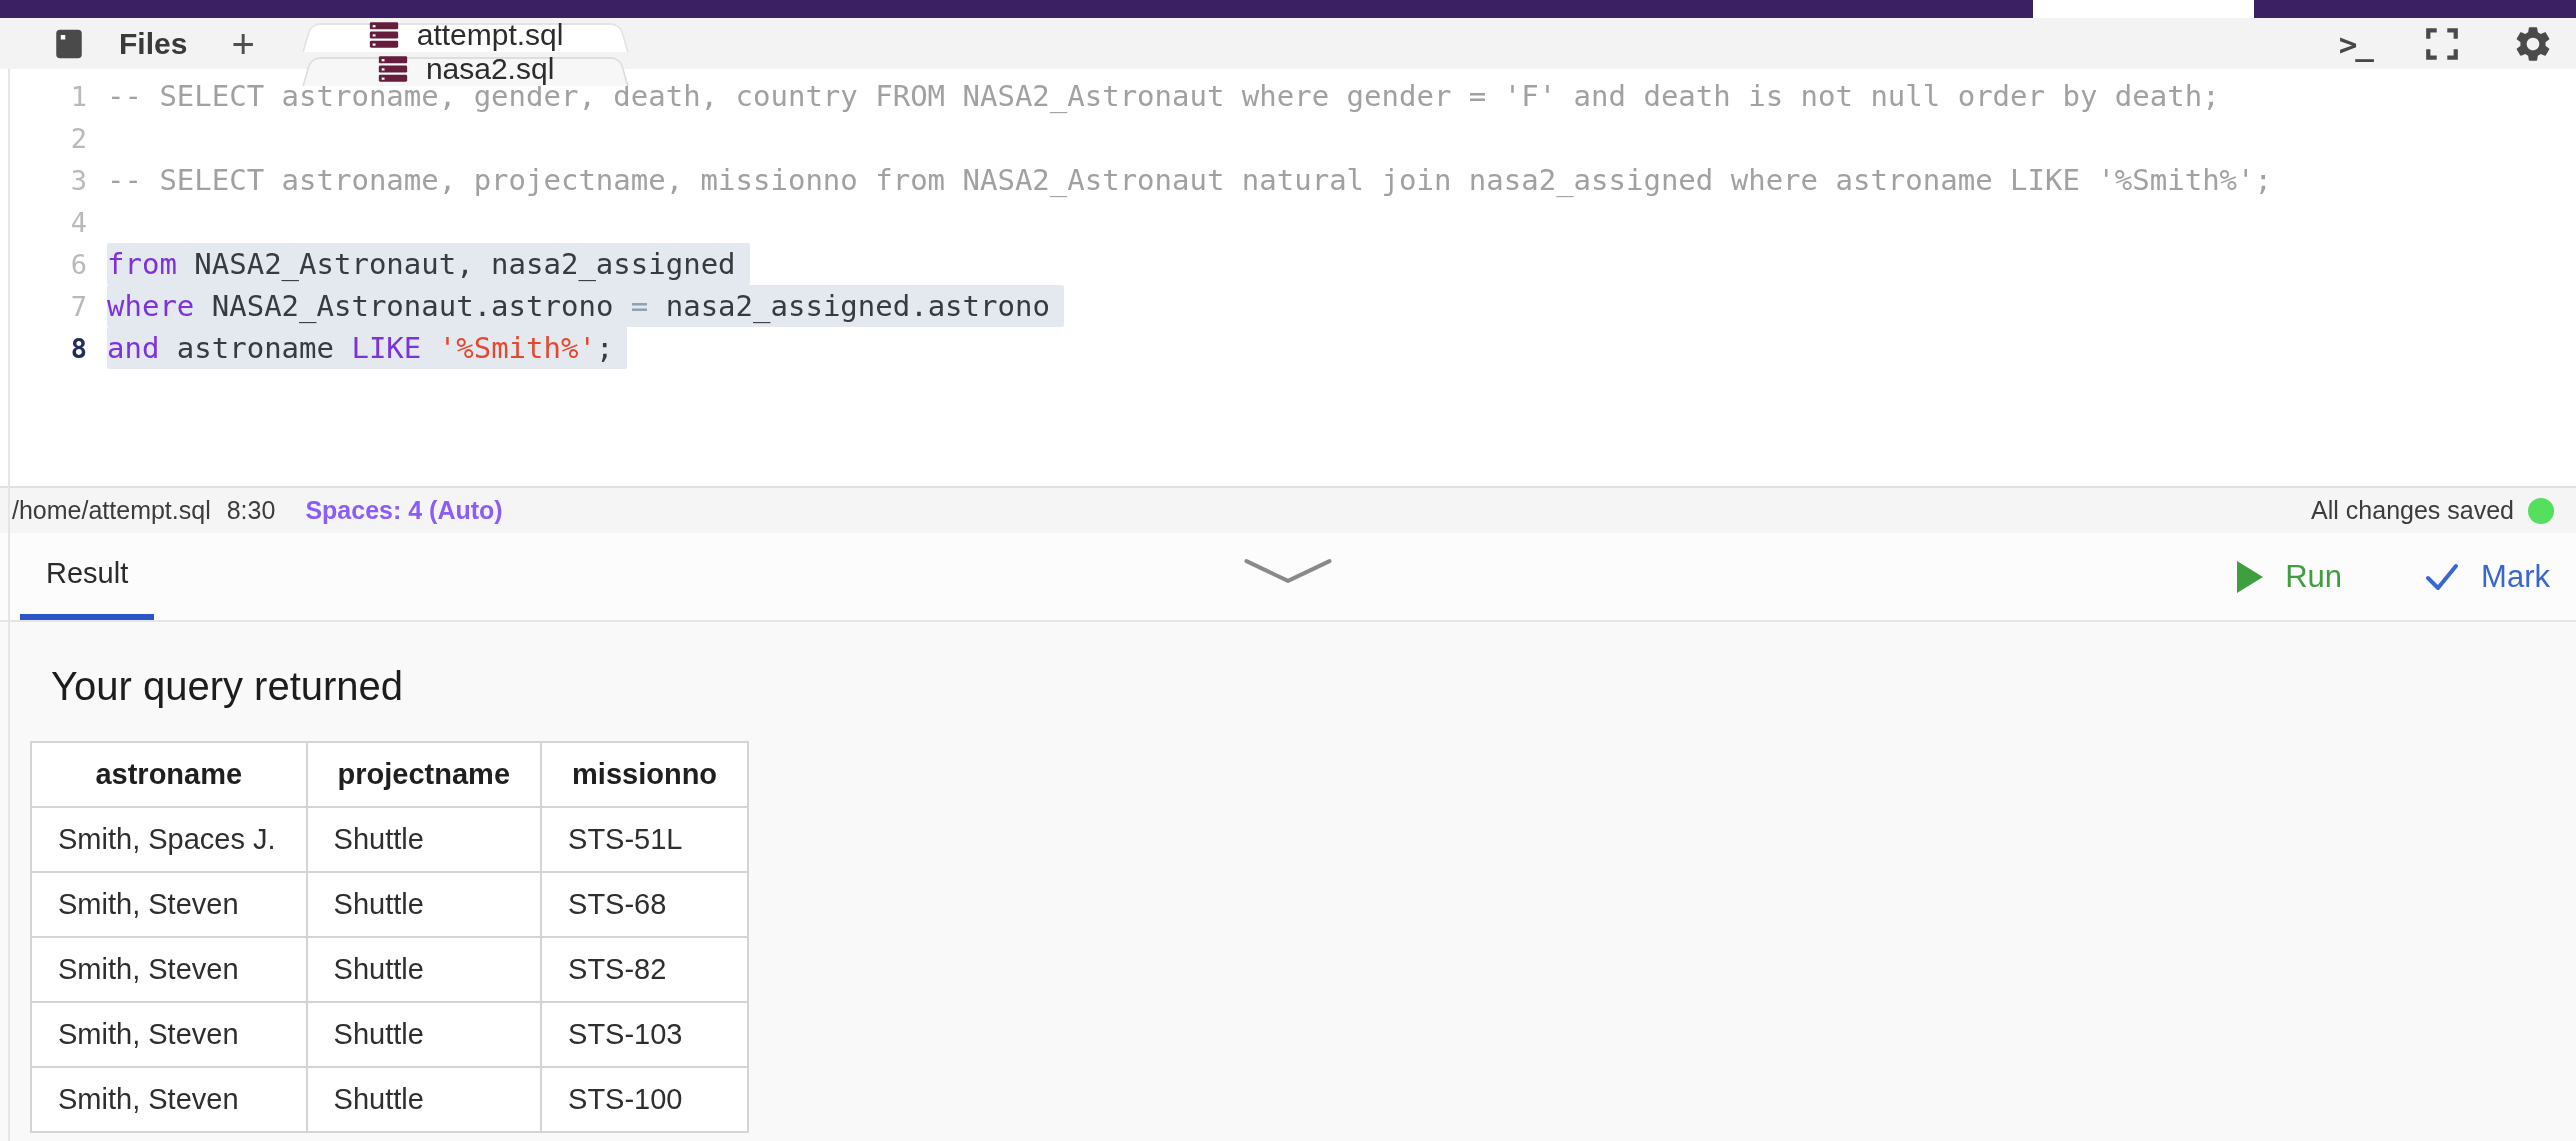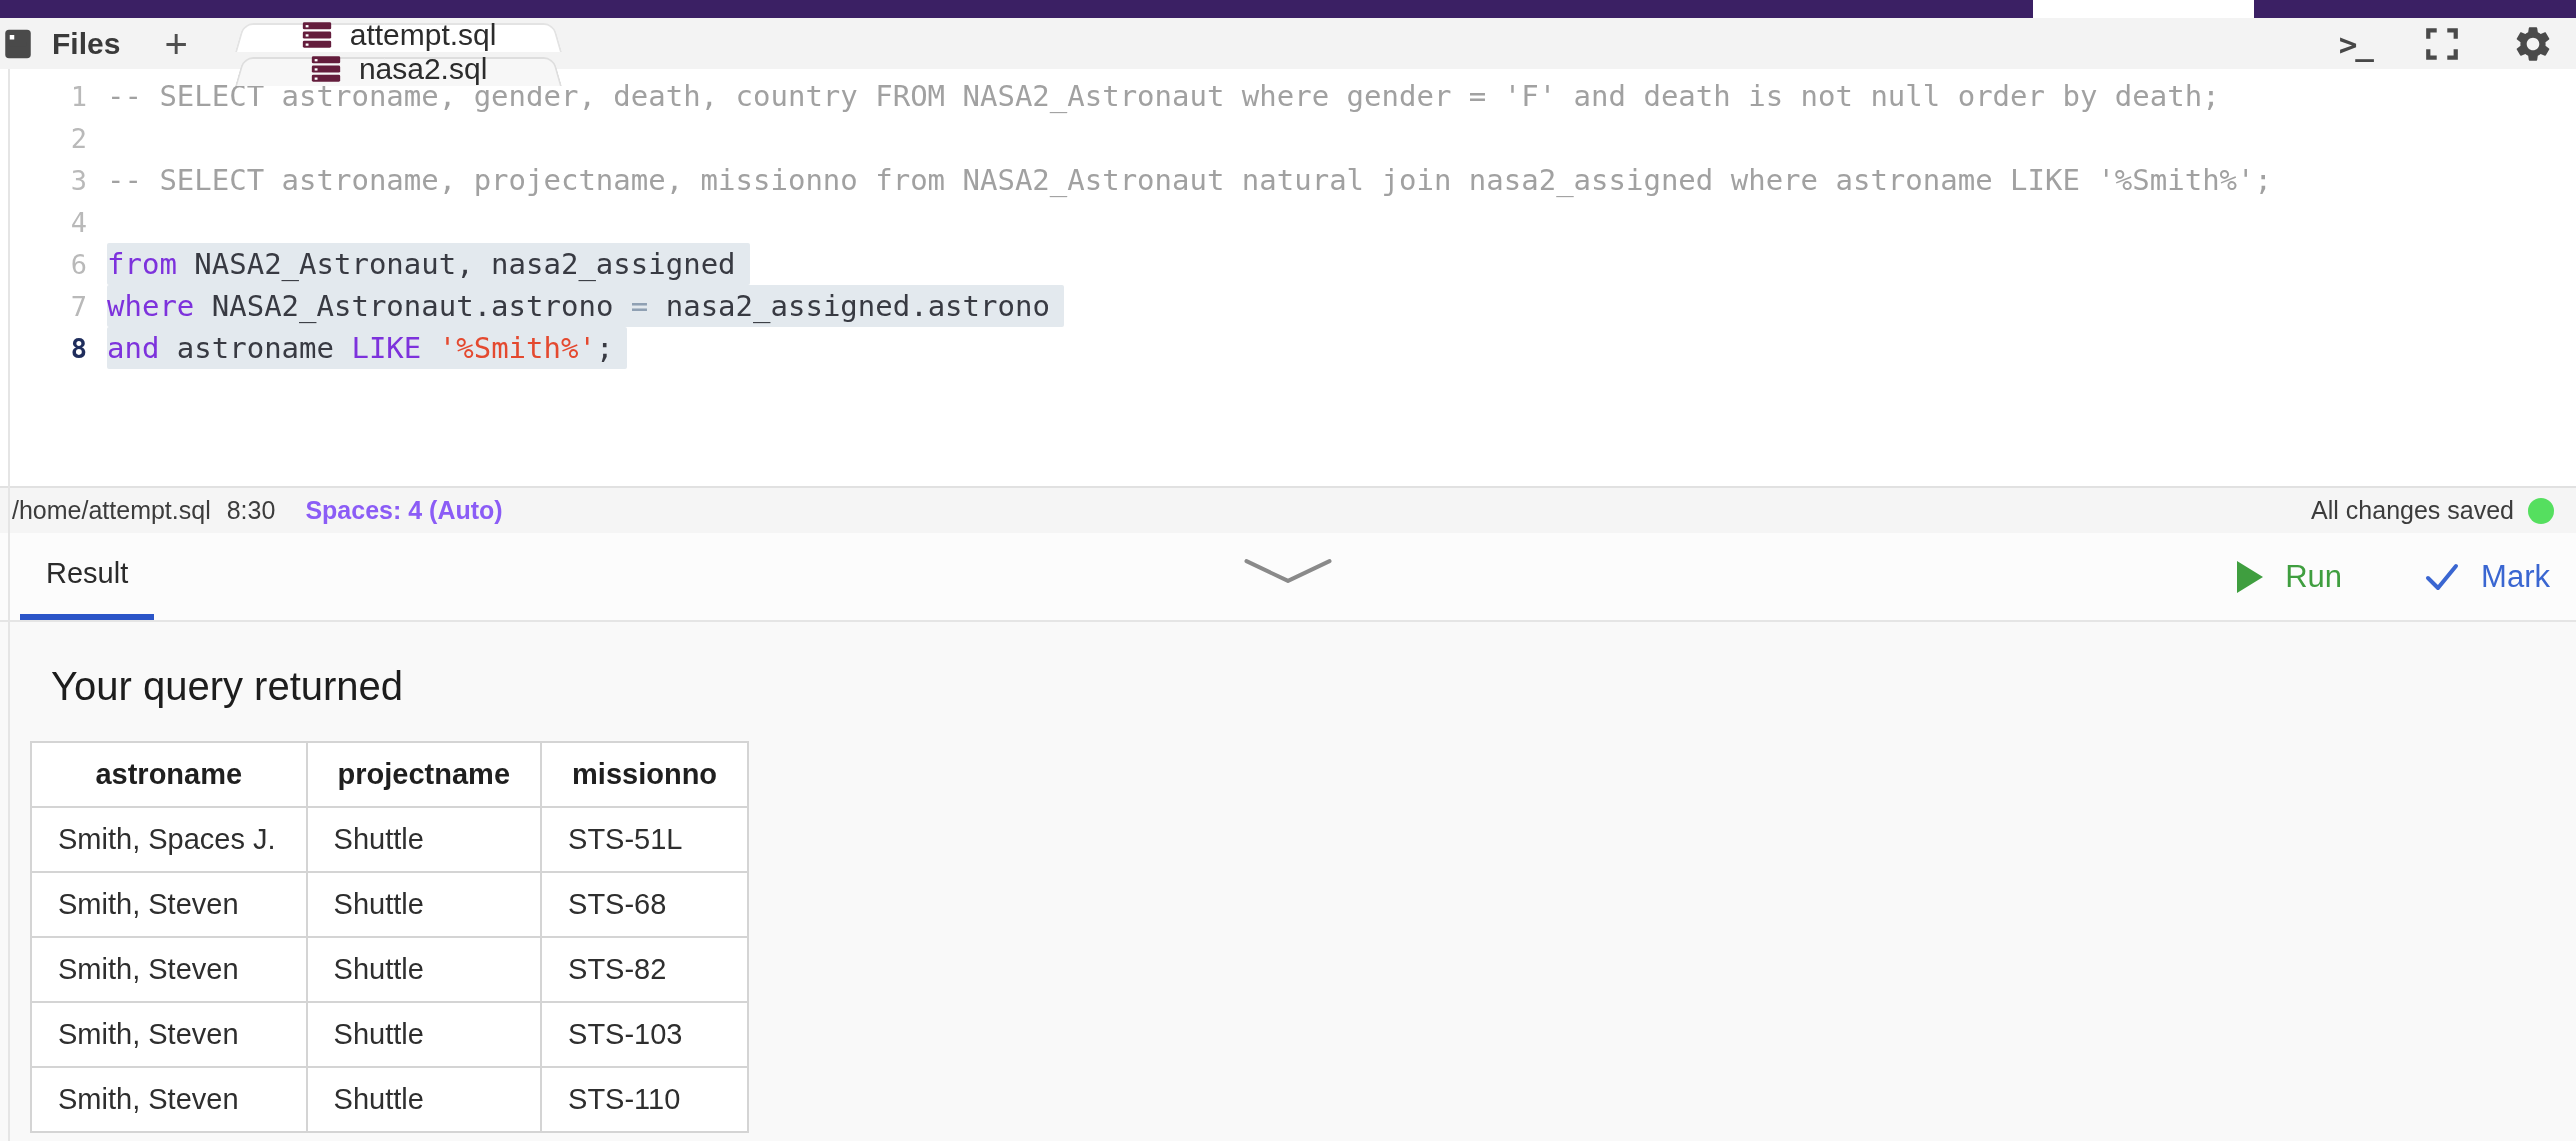--- a/index.html
+++ b/index.html
@@ -5,21 +5,21 @@
   * { margin:0; padding:0; box-sizing:border-box; }
   html,body { width:2576px; height:1142px; overflow:hidden; background:#f9f9f9;
               font-family:"Liberation Sans", sans-serif; }
 
   
   .topbar { position:relative; height:18px; background:var(--topbar,#3b2064); }
   .topbar-gap { position:absolute; left:2033px; top:0; width:221px; height:18px; background:#ffffff; }
 
   
   .tabbar { position:relative; height:51px; background:#f3f3f3; display:flex; align-items:stretch; }
-  .files-group { display:flex; align-items:center; gap:16px; }
+  .files-group { display:flex; align-items:center; gap:32px; padding-left:51px; }
   .files-label { font-size:30px; font-weight:600; color:#3a3a3a; }
   .add-btn { font-size:40px; font-weight:400; color:#4f4f4f; margin-left:44px; line-height:1;
              display:flex; align-items:center; }
   .tabs-row { display:flex; align-items:stretch; margin-left:55px;flex-direction:column; }
   .tab { position:relative; display:flex; align-items:center; justify-content:center; gap:16px;
          padding:0 57px; cursor:default; }
   .tab::before, .tab::after { content:''; position:absolute; top:5px; bottom:0; width:54%;
          background:var(--fill); border-top:2px solid var(--edge); z-index:0; }
   .tab::before { left:-8px; transform:skewX(-16deg); transform-origin:left bottom;
          border-left:2px solid var(--edge); border-top-left-radius:10px; }
@@ -218,19 +218,19 @@
           <td>STS-82</td>
         </tr>
         <tr>
           <td>Smith, Steven</td>
           <td>Shuttle</td>
           <td>STS-103</td>
         </tr>
         <tr>
           <td>Smith, Steven</td>
           <td>Shuttle</td>
-          <td>STS-110</td>
+          <td>STS-100</td>
         </tr>
       </tbody>
   </table>
 
 </div>
 
 
 </body></html>

